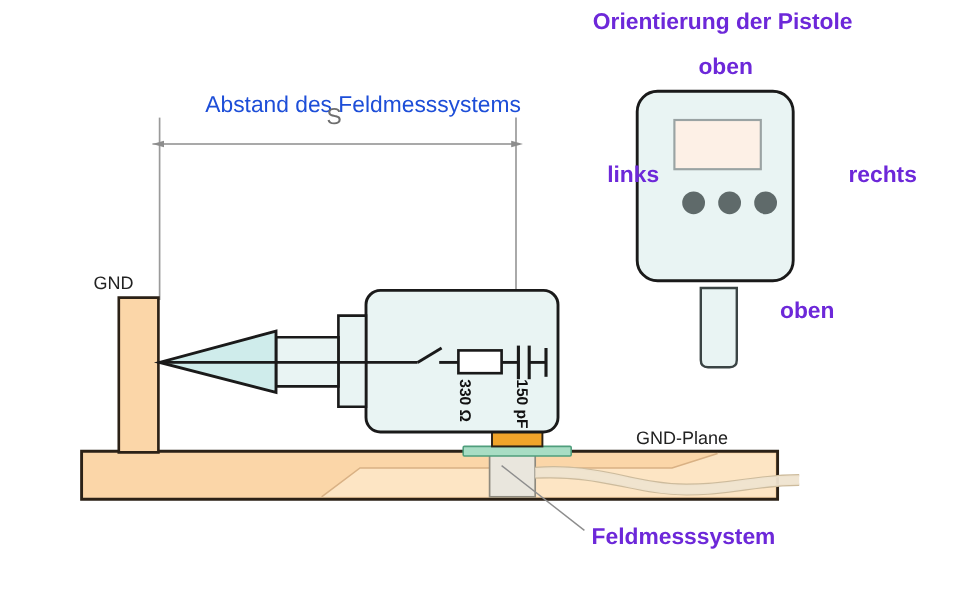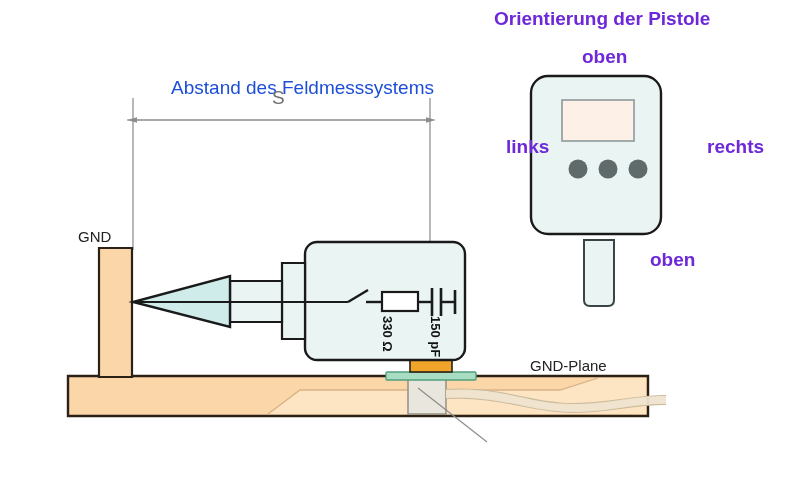--- a/index.html
+++ b/index.html
@@ -162,18 +162,19 @@
   <div class="lbl lbl-gray" style="left:506px; top:136px;">links</div>
 
   <div class="lbl lbl-gray" style="left:678px; top:136px;margin-left:29px;">rechts</div>
 
   <div class="lbl lbl-gray" style="left:650px; top:249px;">oben</div>
 
   <div class="lbl lbl-dark" style="left:78px; top:228px;">GND</div>
 
   <div class="lbl lbl-dark" style="left:530px; top:357px;">GND-Plane</div>
 
+  <div class="lbl lbl-gray" style="left:493px; top:437px;">Feldmesssystem</div>
 
   <div class="vert-txt" style="left:395px; top:316px;">330 Ω</div>
 
   <div class="vert-txt" style="left:443px; top:316px;">150 pF</div>
 
 </div>
 
 </body></html>

